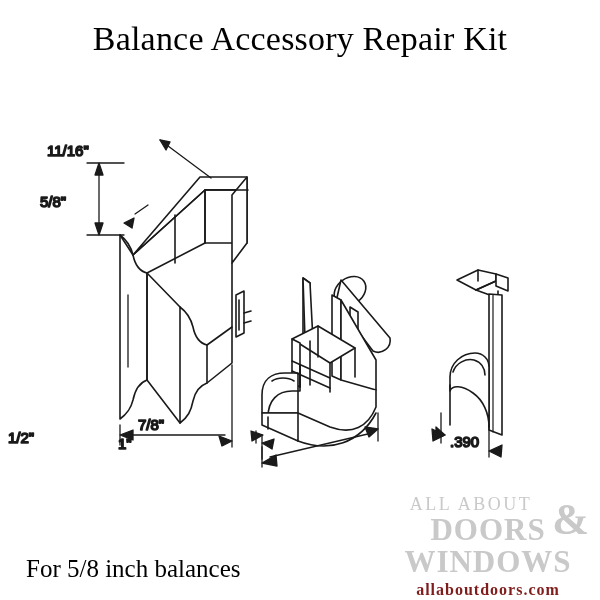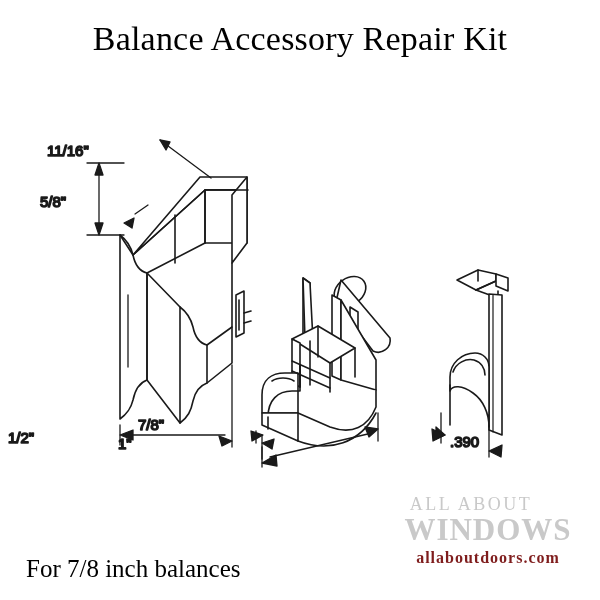--- a/index.html
+++ b/index.html
@@ -303,21 +303,25 @@
           <path d="M441 340 L432 332 L432 344 Z" fill="#1a1a1a" transform="translate(4,0)"></path>
           <path d="M445 340 L432 334 L433 346 Z" fill="#1a1a1a"></path>
           <path d="M489 356 L502 350 L501 362 Z" fill="#1a1a1a"></path>
         </g>
         <text class="dim-text" x="450" y="352">.390</text>
 
       </g>
     </svg>
   </div>
 
-  <div id="footnote">For 7/8 inch balances</div>
+  <div id="footnote">For 5/8 inch balances</div>
 
   <div id="brand-logo">
     <span class="logo-line logo-row1">ALL ABOUT</span>
+    <span class="logo-line logo-row2">
+      <span>DOORS</span>
+      <span class="logo-amp">&amp;</span>
+    </span>
     <span class="logo-line logo-row3">WINDOWS</span>
     <span class="logo-url">allaboutdoors.com</span>
   </div>
 
 </div>
 
 </body></html>

